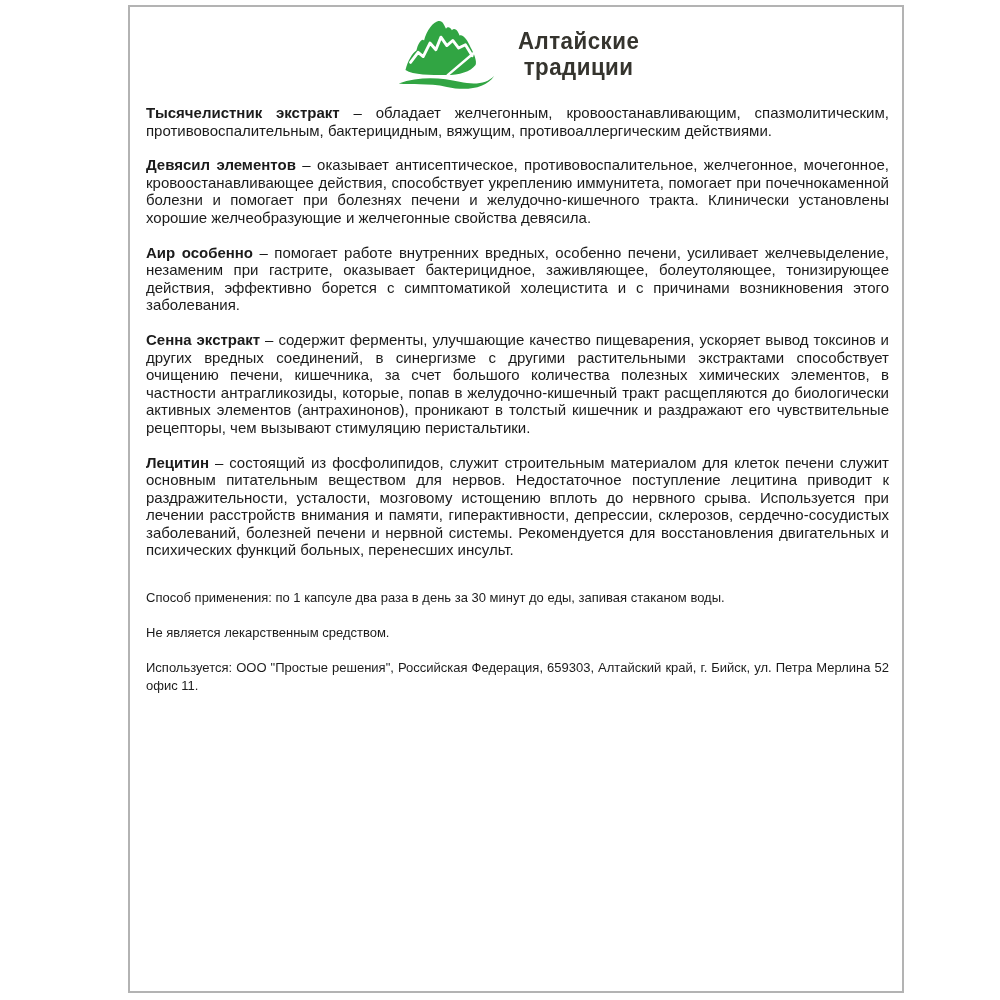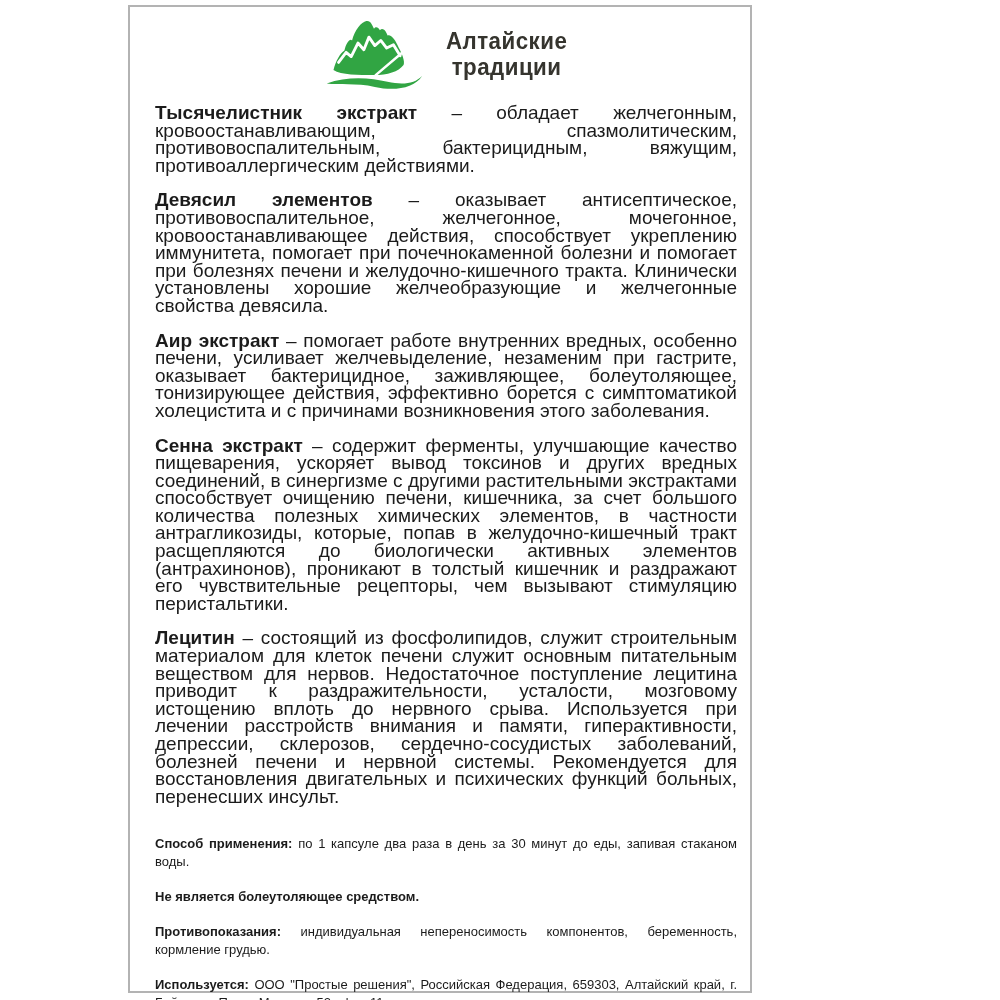--- a/index.html
+++ b/index.html
@@ -13,25 +13,25 @@
     width: 1000px;
     height: 1000px;
     background: #ffffff;
     position: relative;
   }
   .page {
     box-sizing: border-box;
     position: absolute;
     left: 128px;
     top: 5px;
-    width: 624px;
+    width: 776px;
     height: 988px;
     background: #ffffff;
     border: 2px solid var(--page_border, #b3b3b3);
-    padding: 6px 13px 0 25px;
+    padding: 6px 13px 0 16px;
   }
   .logo {
     display: flex;
     justify-content: center;
     align-items: center;
     gap: 18px;
     height: 78px;
     margin-top: 2px;
   }
   .logo svg { display: block; }
@@ -40,35 +40,35 @@
     font-size: 23px;
     line-height: 26px;
     color: var(--logo_text, #35342e);
     text-align: center;
     letter-spacing: 0.5px;
     transform: scaleX(0.97);
   }
   .content { margin-top: 11px; }
   .para {
     margin: 0 0 17px 0;
-    font-size: 19px;
+    font-size: 15px;
     line-height: 17.6px;
     color: var(--body_text, #1b1b1b);
     text-align: justify;
   }
   .para b { font-weight: bold; }
   .notes { margin-top: 30px; }
   .note {
     margin: 0 0 17.6px 0;
     font-size: 13px;
     line-height: 17.6px;
     color: var(--body_text, #1b1b1b);
     text-align: justify;
   }
-  .note b { font-weight: bold; }
+  .note b { font-weight: normal; }
 </style>
 </head>
 <body>
 
 <div class="canvas">
   <div class="page">
 
     <div class="logo">
       <span>
         <svg width="104" height="76" viewBox="0 0 120 90" xmlns="http://www.w3.org/2000/svg">
@@ -83,31 +83,30 @@
         <div>традиции</div>
       </div>
     </div>
 
     <div class="content">
 
       <p class="para"><b>Тысячелистник экстракт</b><span> – </span><span>обладает желчегонным, кровоостанавливающим, спазмолитическим, противовоспалительным, бактерицидным, вяжущим, противоаллергическим действиями.</span></p>
 
       <p class="para"><b>Девясил элементов</b><span> – </span><span>оказывает антисептическое, противовоспалительное, желчегонное, мочегонное, кровоостанавливающее действия, способствует укреплению иммунитета, помогает при почечнокаменной болезни и помогает при болезнях печени и желудочно-кишечного тракта. Клинически установлены хорошие желчеобразующие и желчегонные свойства девясила.</span></p>
 
-      <p class="para"><b>Аир экстракт</b><span> – </span><span>помогает работе внутренних вредных, особенно печени, усиливает желчевыделение, незаменим при гастрите, оказывает бактерицидное, заживляющее, болеутоляющее, тонизирующее действия, эффективно борется с симптоматикой холецистита и с причинами возникновения этого заболевания.</span></p>
+      <p class="para"><b>Аир особенно</b><span> – </span><span>помогает работе внутренних вредных, особенно печени, усиливает желчевыделение, незаменим при гастрите, оказывает бактерицидное, заживляющее, болеутоляющее, тонизирующее действия, эффективно борется с симптоматикой холецистита и с причинами возникновения этого заболевания.</span></p>
 
       <p class="para"><b>Сенна экстракт</b><span> – </span><span>содержит ферменты, улучшающие качество пищеварения, ускоряет вывод токсинов и других вредных соединений, в синергизме с другими растительными экстрактами способствует очищению печени,  кишечника,  за счет большого количества полезных химических элементов, в частности антрагликозиды, которые, попав в желудочно-кишечный тракт расщепляются до биологически активных элементов (антрахинонов), проникают в толстый кишечник и раздражают его чувствительные рецепторы, чем вызывают стимуляцию перистальтики.</span></p>
 
       <p class="para"><b>Лецитин</b><span> – </span><span>состоящий из фосфолипидов, служит строительным материалом для клеток печени служит основным питательным веществом для нервов. Недостаточное поступление лецитина приводит к раздражительности, усталости, мозговому истощению вплоть до нервного срыва. Используется при лечении расстройств внимания и памяти, гиперактивности, депрессии, склерозов, сердечно-сосудистых заболеваний, болезней печени и нервной системы. Рекомендуется для восстановления двигательных и психических функций больных, перенесших инсульт.</span></p>
 
       <div class="notes">
         <p class="note"><b>Способ применения:</b><span> по 1 капсуле два раза в день за 30 минут до еды, запивая стаканом воды.</span></p>
 
-        <p class="note"><b>Не является болеутоляющее средством.</b><span></span></p>
+        <p class="note"><b>Не является лекарственным средством.</b><span></span></p>
 
-        <p class="note"><b>Противопоказания:</b><span> индивидуальная непереносимость компонентов, беременность, кормление грудью.</span></p>
 
         <p class="note"><b>Используется:</b><span> ООО "Простые решения", Российская Федерация, 659303, Алтайский край,  г. Бийск, ул. Петра Мерлина 52 офис 11.</span></p>
       </div>
 
     </div>
   </div>
 </div>
 
 </body></html>

